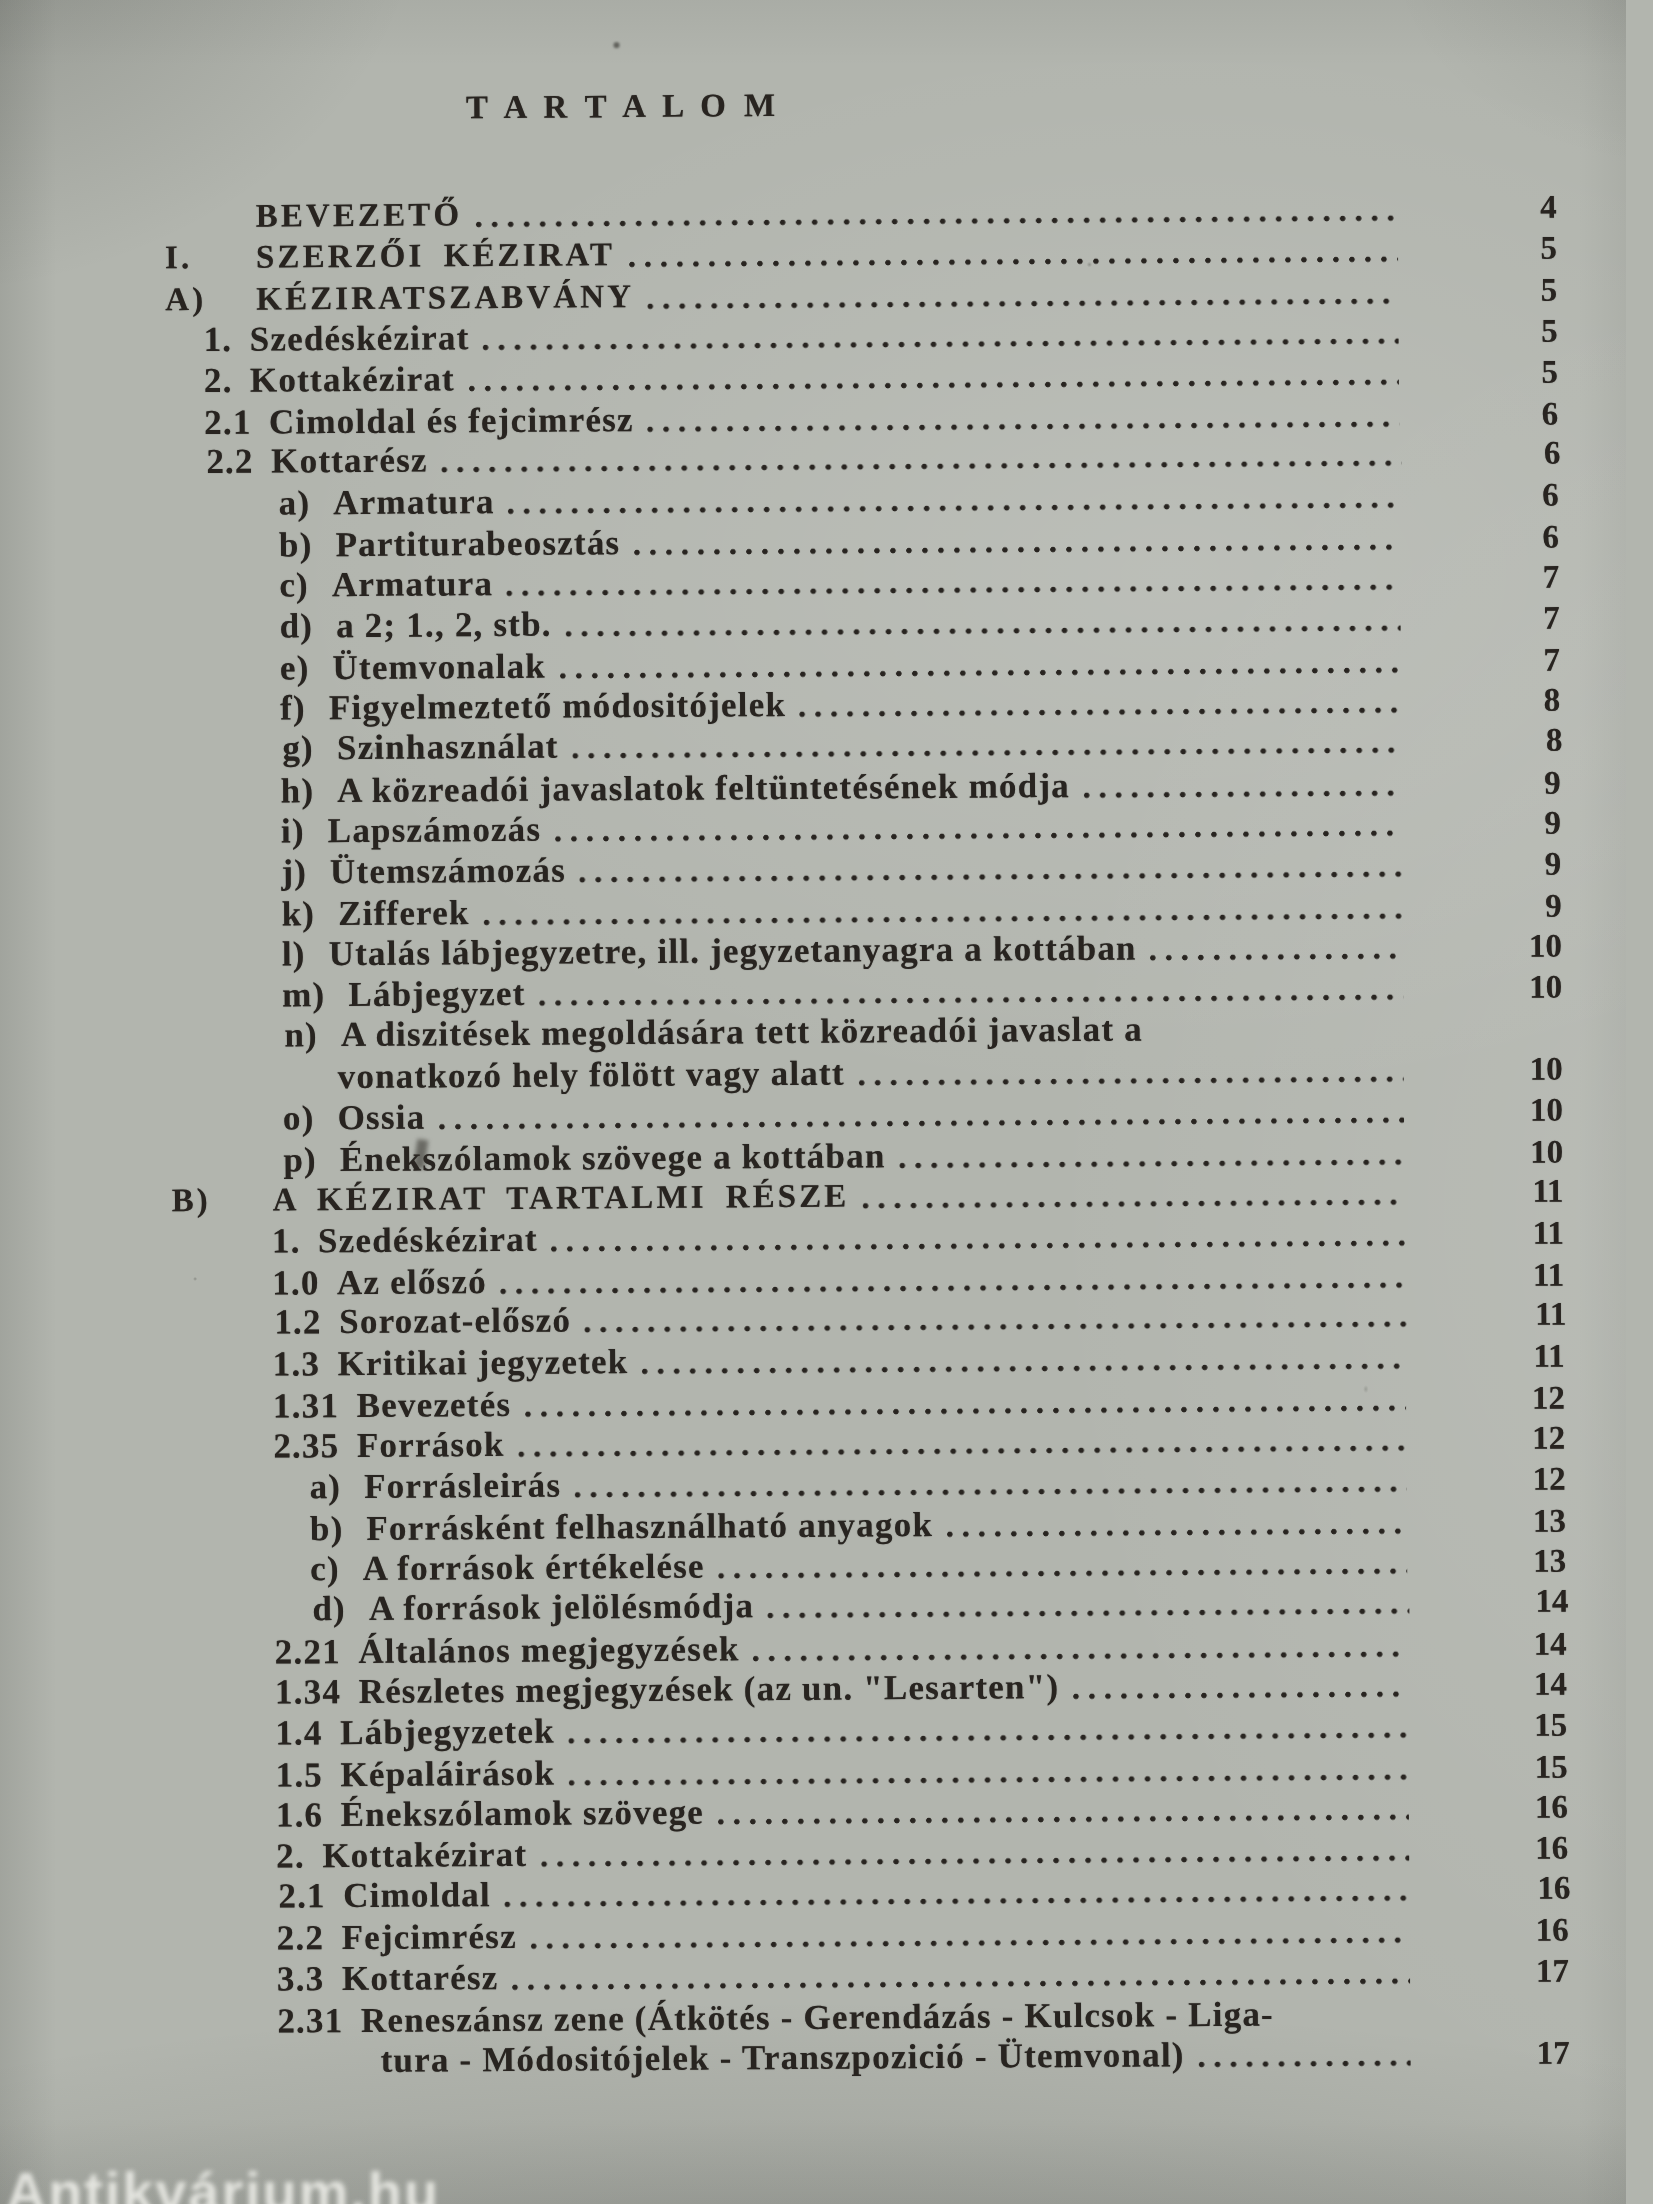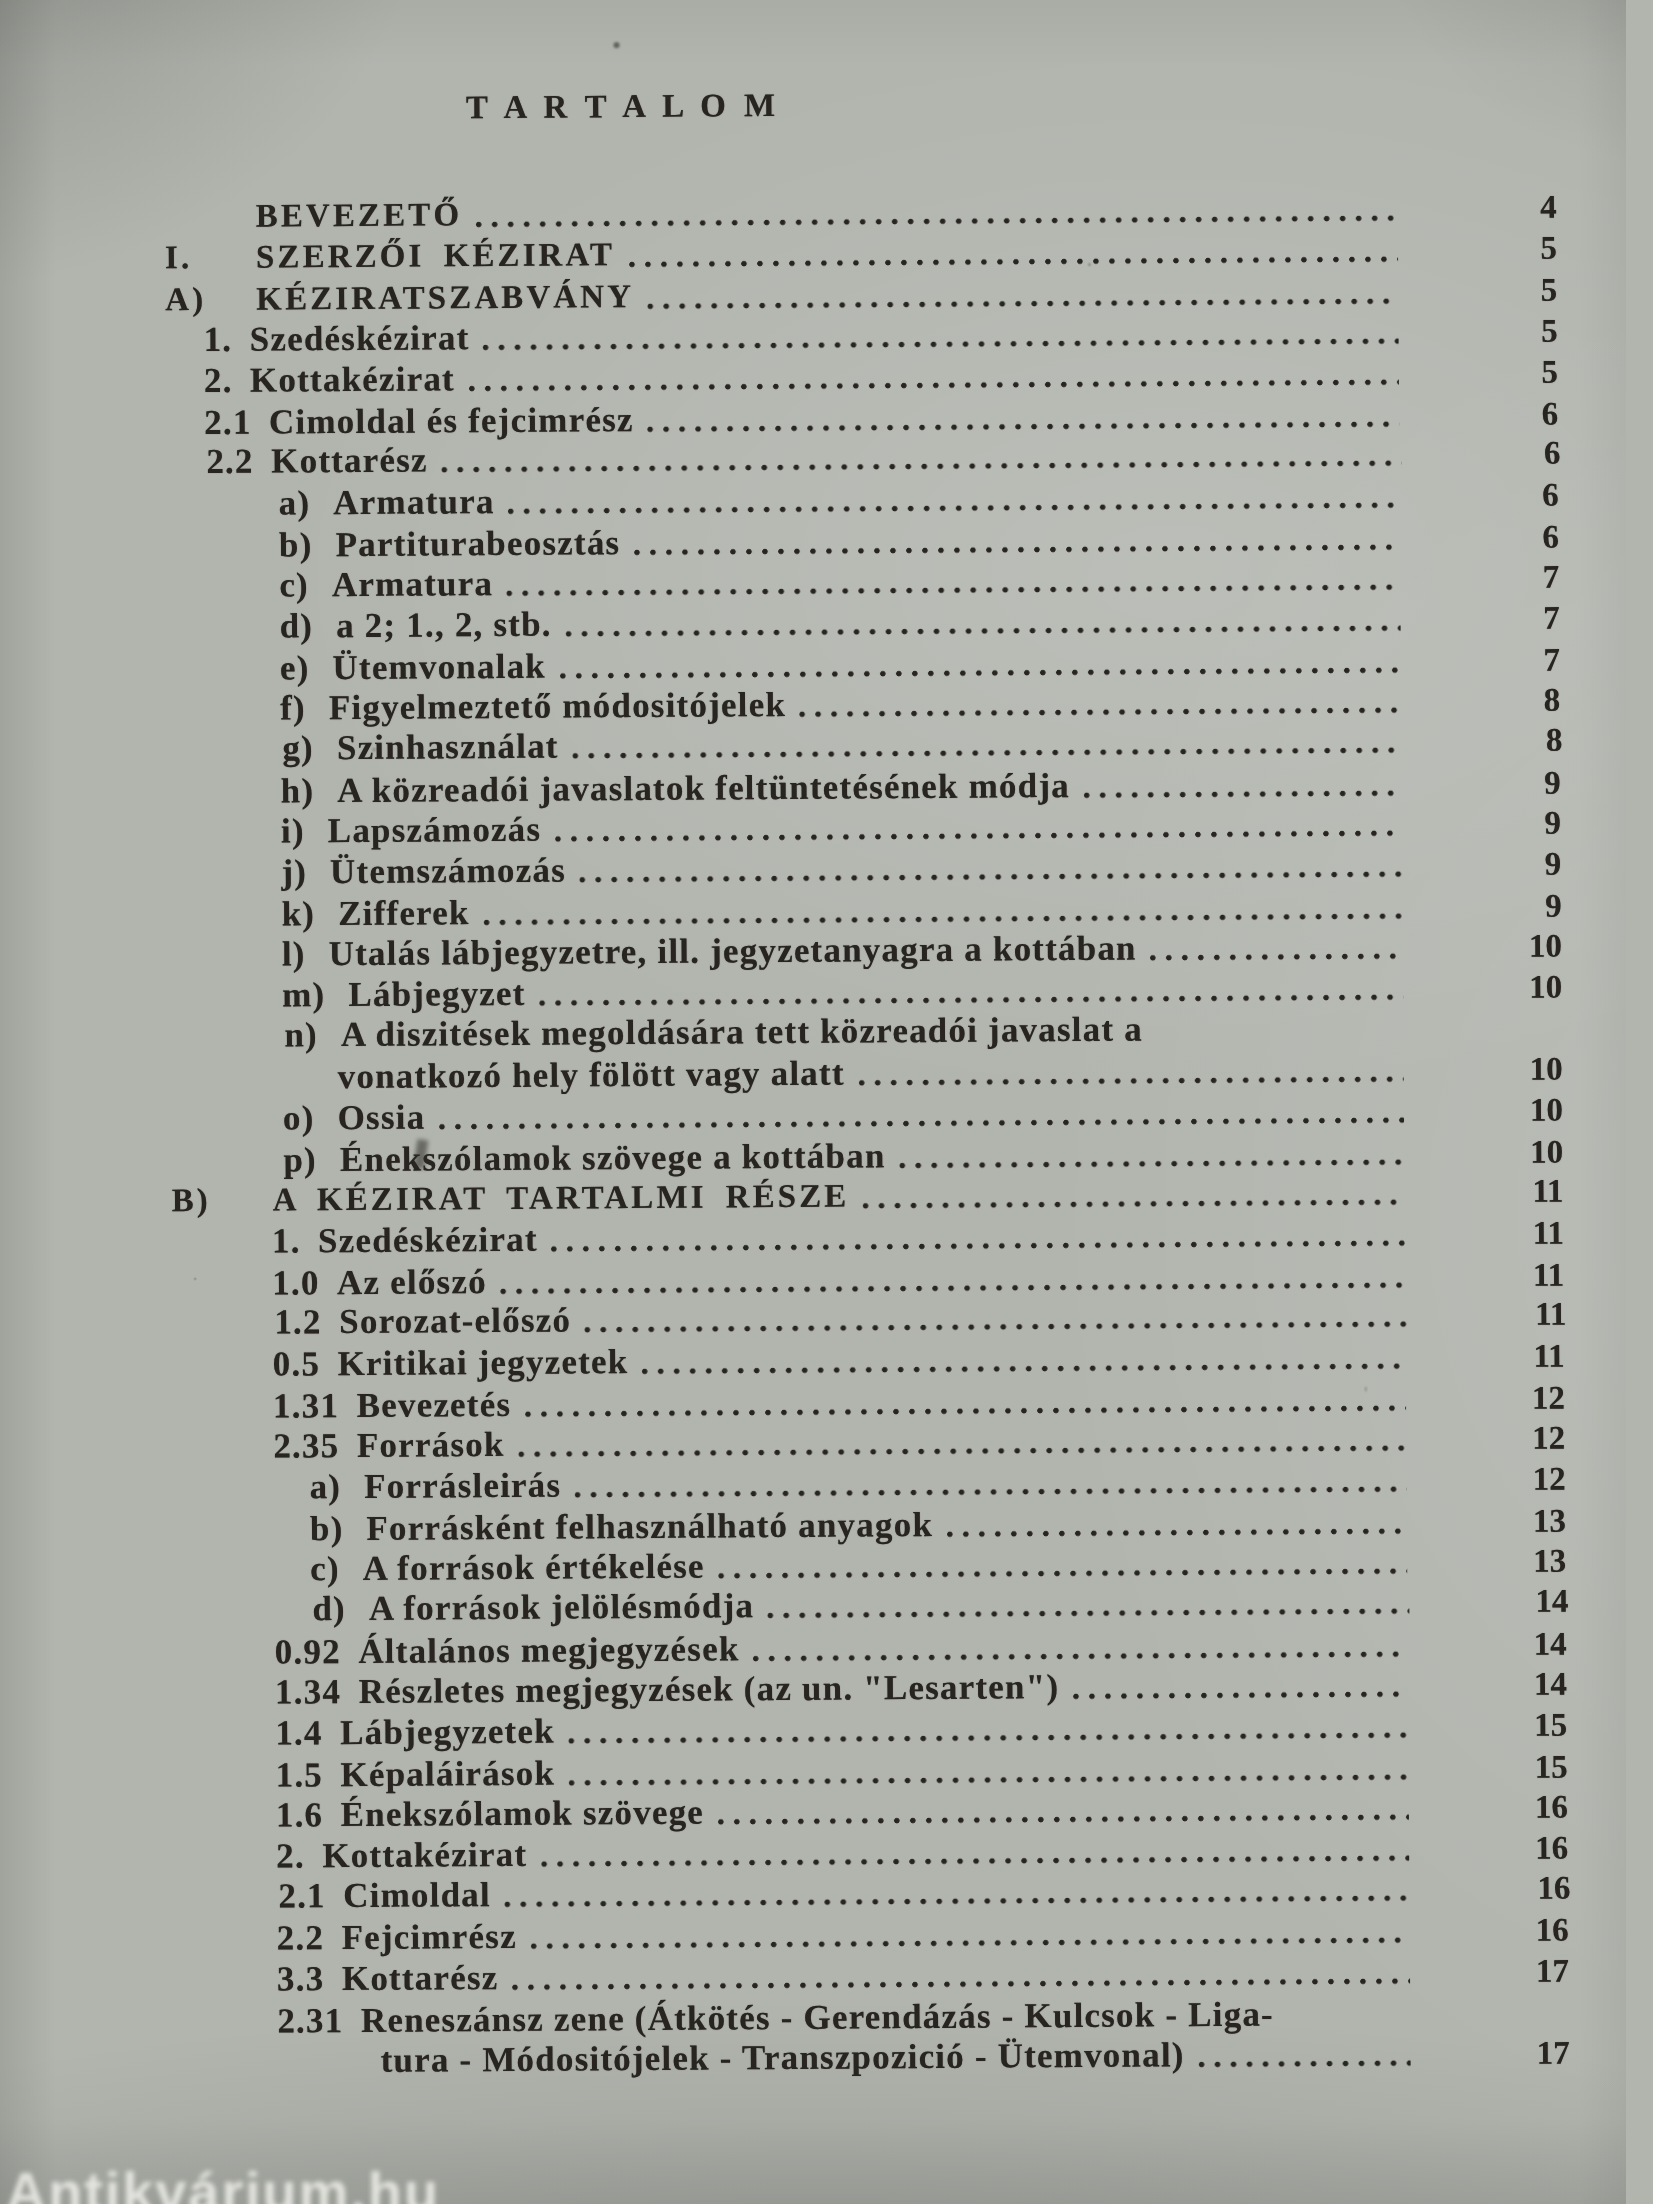--- a/index.html
+++ b/index.html
@@ -250,21 +250,21 @@
           <span class="lead"></span>
           <span class="pg">11</span>
         </div>
         <div class="row ind-n-b">
           <span class="num">1.2</span>
           <span class="txt">Sorozat-előszó</span>
           <span class="lead"></span>
           <span class="pg">11</span>
         </div>
         <div class="row ind-n-b">
-          <span class="num">0.5</span>
+          <span class="num">1.3</span>
           <span class="txt">Kritikai jegyzetek</span>
           <span class="lead"></span>
           <span class="pg">11</span>
         </div>
         <div class="row ind-n-b">
           <span class="num">1.31</span>
           <span class="txt">Bevezetés</span>
           <span class="lead"></span>
           <span class="pg">12</span>
         </div>
@@ -292,21 +292,21 @@
           <span class="lead"></span>
           <span class="pg">13</span>
         </div>
         <div class="row ind-l-b">
           <span class="num">d)</span>
           <span class="txt">A források jelölésmódja</span>
           <span class="lead"></span>
           <span class="pg">14</span>
         </div>
         <div class="row ind-n-b">
-          <span class="num">0.92</span>
+          <span class="num">2.21</span>
           <span class="txt">Általános megjegyzések</span>
           <span class="lead"></span>
           <span class="pg">14</span>
         </div>
         <div class="row ind-n-b">
           <span class="num">1.34</span>
           <span class="txt">Részletes megjegyzések (az un. "Lesarten")</span>
           <span class="lead"></span>
           <span class="pg">14</span>
         </div>

